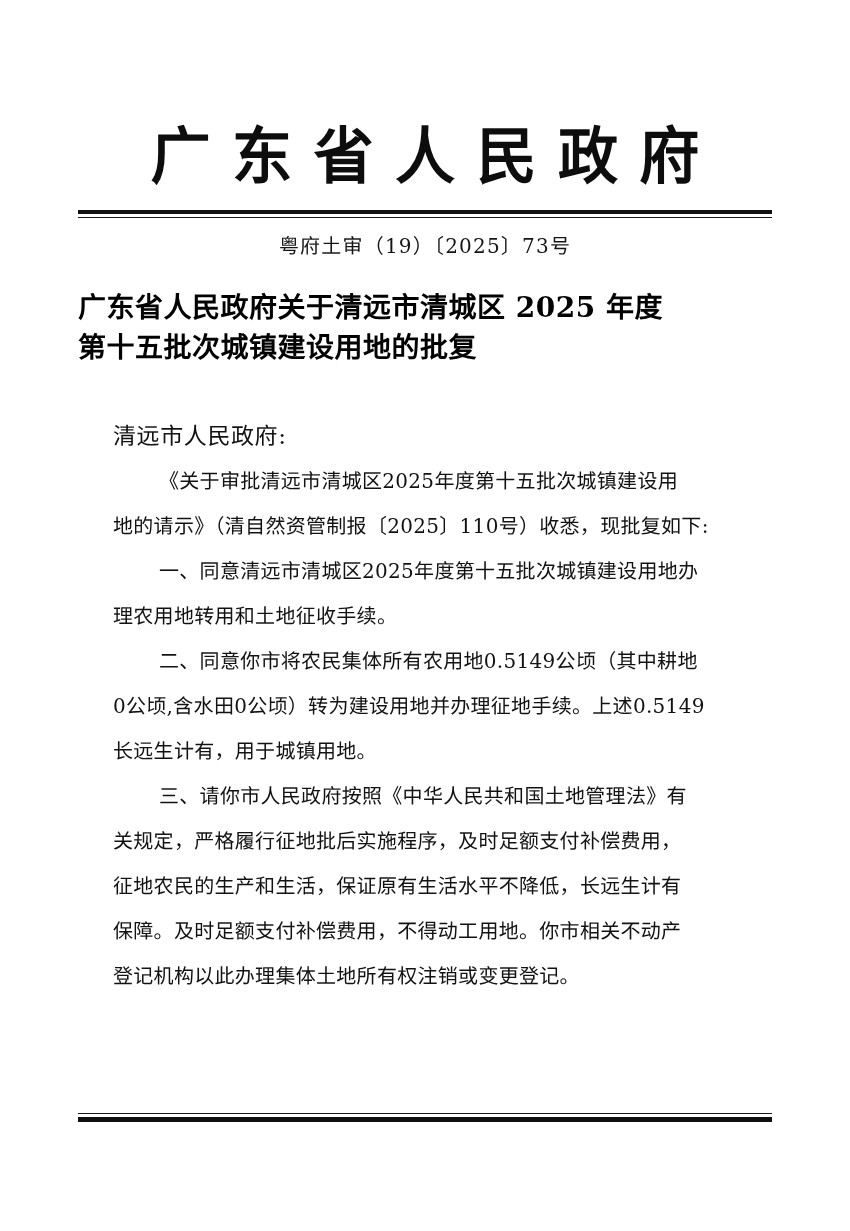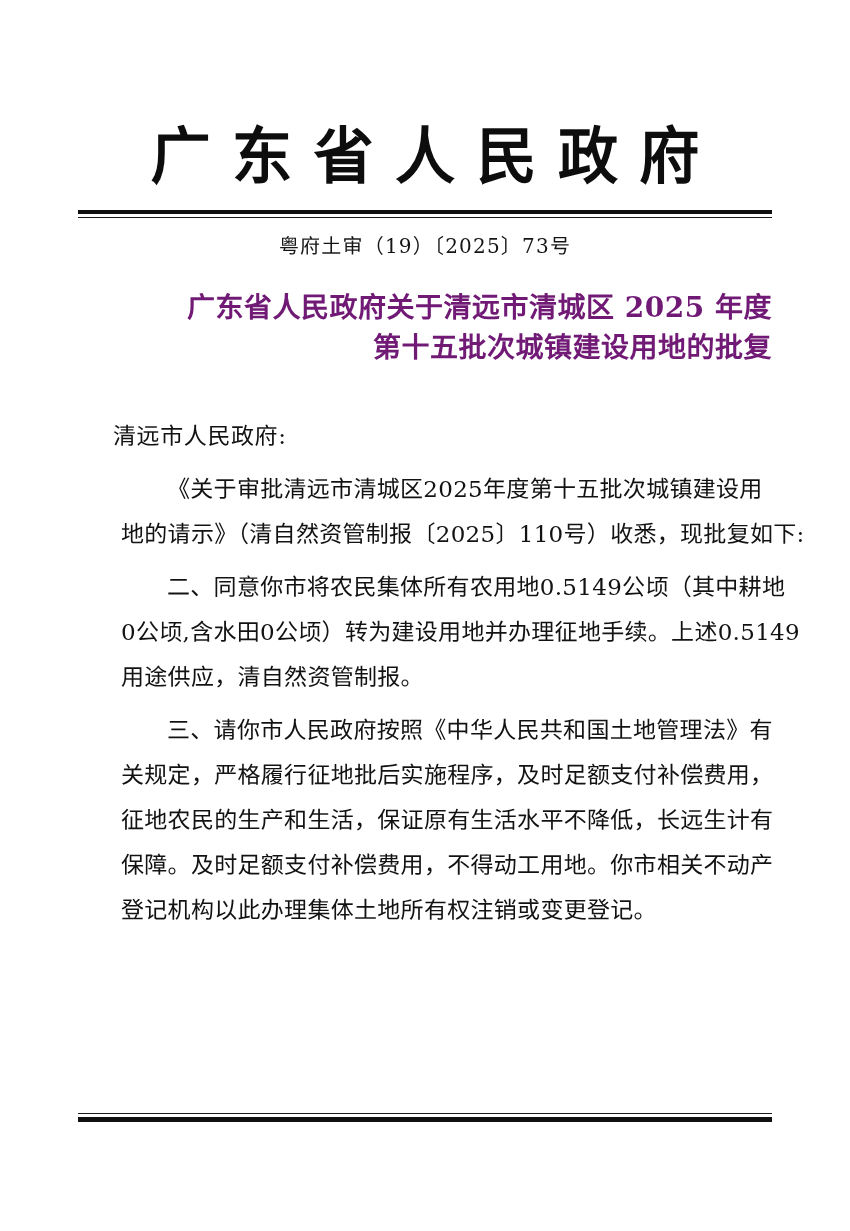--- a/index.html
+++ b/index.html
@@ -74,26 +74,26 @@
     color: #151515;
     white-space: nowrap;
   }
 
   
   .doc-title {
     position: absolute;
     left: 78px;
     top: 288px;
     width: 694px;
-    text-align: right;
+    text-align: left;
     font-size: 28px;
     font-weight: 700;
     line-height: 40px;
     letter-spacing: 0.5px;
-    color: #701a75;
+    color: #000000;
   }
   .doc-title .tline {
     display: block;
     white-space: nowrap;
   }
 
   
   .body-block {
     position: absolute;
     left: 113px;
@@ -103,27 +103,27 @@
 
   .salutation {
     font-size: 23px;
     line-height: 45px;
     letter-spacing: 0.6px;
     color: #121212;
     white-space: nowrap;
   }
 
   .para {
-    font-size: 23px;
+    font-size: 20px;
     line-height: 45px;
     letter-spacing: 0.3px;
     color: #121212;
     text-align: justify;
     text-justify: inter-character;
-    margin: 8px;
+    margin: 0;
   }
   .para .pline {
     display: block;
     white-space: nowrap;
   }
   .para .pline.indent {
     text-indent: 46px;
   }
 
   
@@ -170,25 +170,29 @@
 
   <div class="body-block">
 
     <div class="salutation">清远市人民政府:</div>
 
     <p class="para">
       <span class="pline indent">《关于审批清远市清城区2025年度第十五批次城镇建设用</span>
       <span class="pline">地的请示》（清自然资管制报〔2025〕110号）收悉，现批复如下:</span>
     </p>
 
+    <p class="para">
+      <span class="pline indent">一、同意清远市清城区2025年度第十五批次城镇建设用地办</span>
+      <span class="pline">理农用地转用和土地征收手续。</span>
+    </p>
 
     <p class="para">
       <span class="pline indent">二、同意你市将农民集体所有农用地0.5149公顷（其中耕地</span>
       <span class="pline">0公顷,含水田0公顷）转为建设用地并办理征地手续。上述0.5149</span>
-      <span class="pline">用途供应，清自然资管制报。</span>
+      <span class="pline">长远生计有，用于城镇用地。</span>
     </p>
 
     <p class="para">
       <span class="pline indent">三、请你市人民政府按照《中华人民共和国土地管理法》有</span>
       <span class="pline">关规定，严格履行征地批后实施程序，及时足额支付补偿费用，</span>
       <span class="pline">征地农民的生产和生活，保证原有生活水平不降低，长远生计有</span>
       <span class="pline">保障。及时足额支付补偿费用，不得动工用地。你市相关不动产</span>
       <span class="pline">登记机构以此办理集体土地所有权注销或变更登记。</span>
     </p>
 

